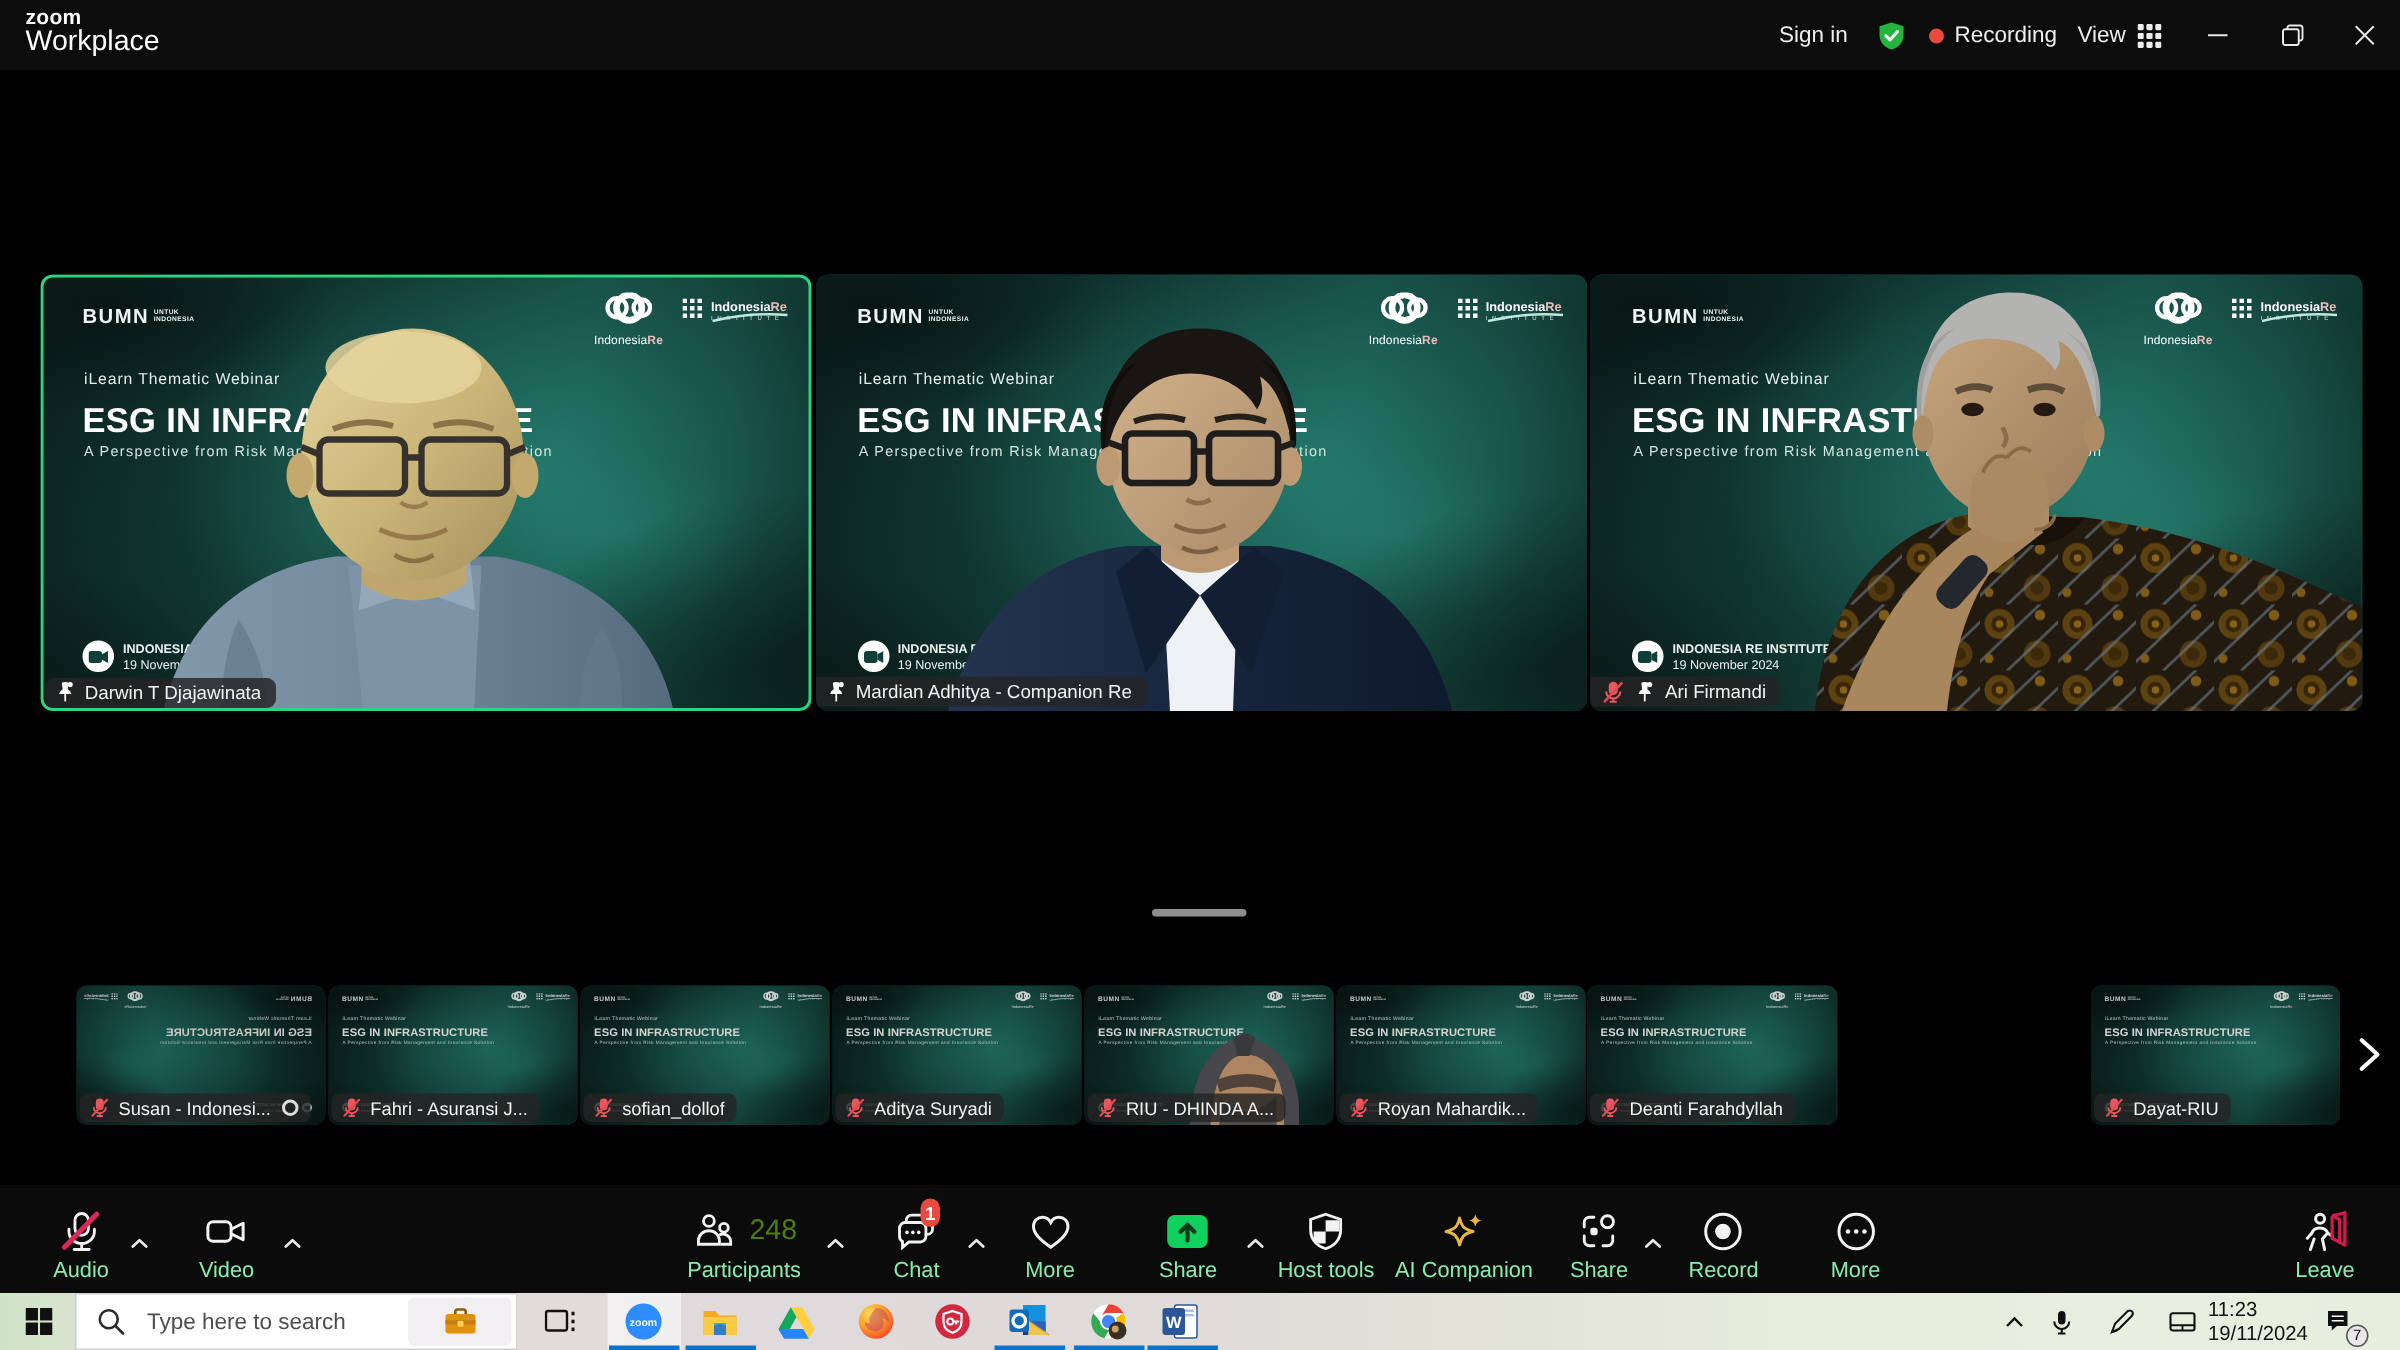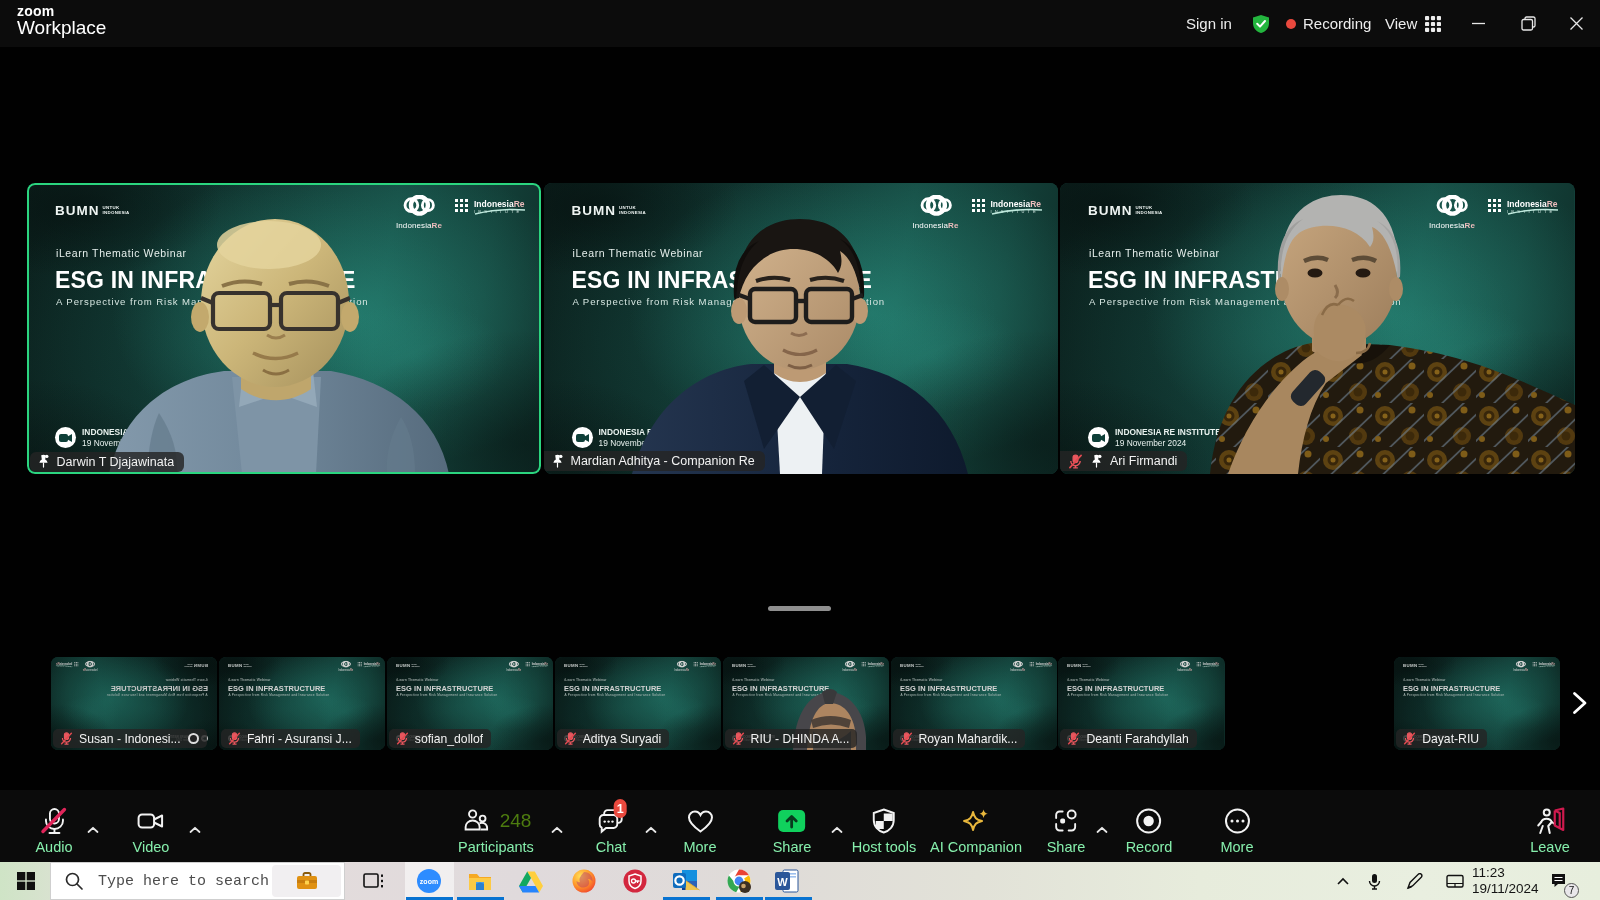--- a/index.html
+++ b/index.html
@@ -92,21 +92,21 @@
 .tb-count { color:#4d7c0f; font-size:19px; margin-left:9px; }
 .tb-badge { position:absolute; left:18px; top:-7px; min-width:13px; height:19px; padding:0 3px; border-radius:10px;
   background:#e9493e; color:#fff; font-size:12.5px; font-weight:700; display:flex; align-items:center; justify-content:center; }
 
 
 #taskbar { position:absolute; left:0; top:862px; width:1600px; height:38px;
   background:linear-gradient(90deg,#cfe4c6 0px,#d9e2d0 55px,#e0dcd8 140px,#e3dcdc 300px,#e0dadc 520px,#dfdbd8 760px,#e2e2d8 980px,#e7ecdc 1200px,#e9efe0 1420px,#e7eedd 1600px); }
 #tb-start { position:absolute; left:17px; top:10px; }
 #tb-search { position:absolute; left:50px; top:0px; width:295px; height:38px; background:#fff; border:1px solid #cfcfcf; display:flex; align-items:center; }
 #tb-search .mag { margin-left:13px; }
-#tb-search .stext { margin-left:14px; font-size:15px; color:#4d4d4d;font-family:Liberation Mono, monospace; }
+#tb-search .stext { margin-left:14px; font-size:15px; color:#4d4d4d; }
 #tb-chip { position:absolute; left:272px; top:3px; width:69px; height:32px; border-radius:4px; background:#f1eff1; display:flex; align-items:center; justify-content:center; }
 .tbicon { position:absolute; top:6px; width:26px; height:26px; }
 #tb-zoomhl { position:absolute; left:405px; top:0; width:49px; height:38px; background:rgba(255,255,255,0.55); }
 .underline { position:absolute; top:35px; height:3px; background:#0873d1; }
 .tray-i { margin:0 8px; display:flex; }
 #tb-clock { position:absolute; left:1472px; top:3px; width:66px; text-align:left; font-size:13.5px; line-height:16px; color:#141414; }
 #tb-note { position:absolute; left:1550px; top:10px; }
 #tb-note .badge7 { position:absolute; left:14px; top:11px; width:15px; height:15px; border-radius:50%; background:#e9e7ea; border:1px solid #555; font-size:10px; color:#111; display:flex; align-items:center; justify-content:center; }
 </style></head>
 <body>

